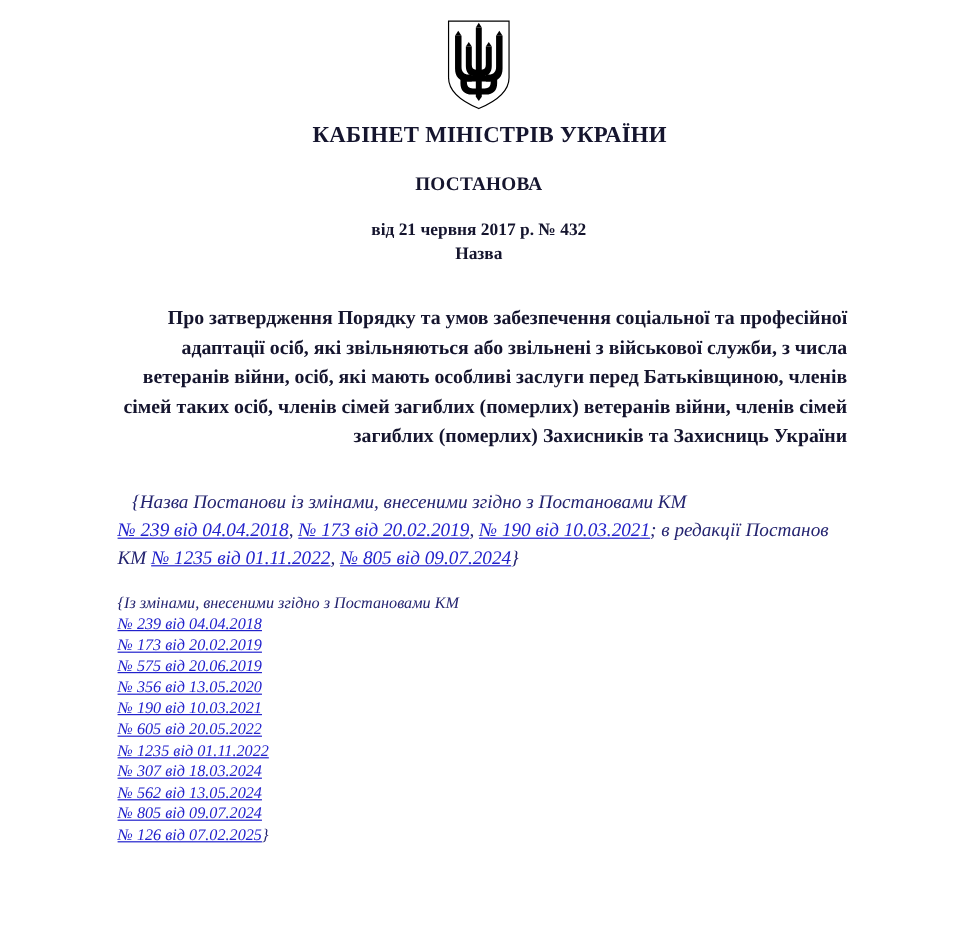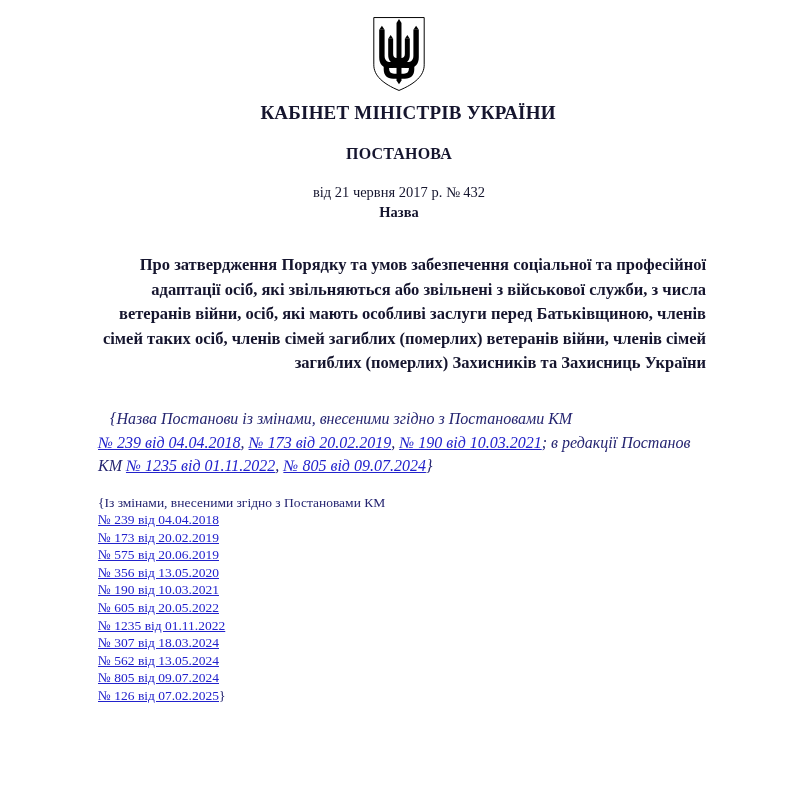--- a/index.html
+++ b/index.html
@@ -54,21 +54,21 @@
   }
   .doc-type {
     font-size: 16px;
     font-weight: bold;
     letter-spacing: 0.2px;
     margin: 0;
     padding-top: 21px;
   }
   .doc-meta {
     font-size: 14.5px;
-    font-weight: normal;
+    font-weight: bold;
     margin: 0;
     padding-top: 20px;
     line-height: 1.35;
   }
   .doc-city {
     font-size: 14.5px;
     font-weight: bold;
     margin: 0;
     line-height: 1.3;
   }
@@ -102,20 +102,21 @@
     white-space: nowrap;
   }
 
   
   .amend-list-block {
     margin: 0;
     padding: 16px 4px 0 98px;
     font-size: 13.5px;
     line-height: 17.6px;
     color: #242470;
+    font-style: italic;
   }
   .amend-list-lead {
     color: #242470;
     white-space: nowrap;
   }
   .amend-list {
     list-style: none;
     margin: 0;
     padding: 0;
   }

